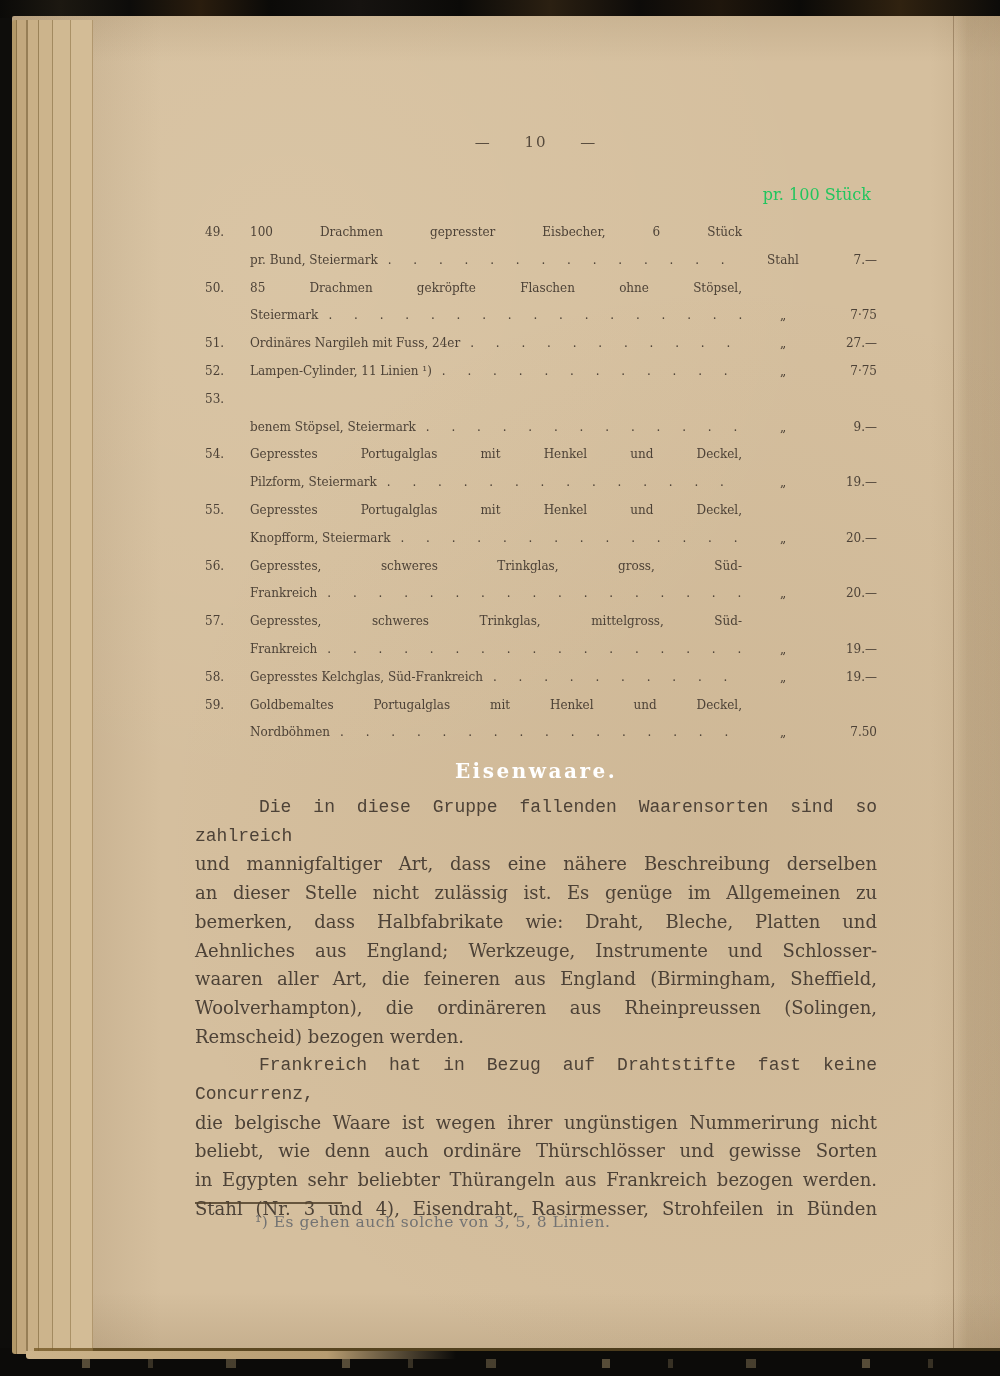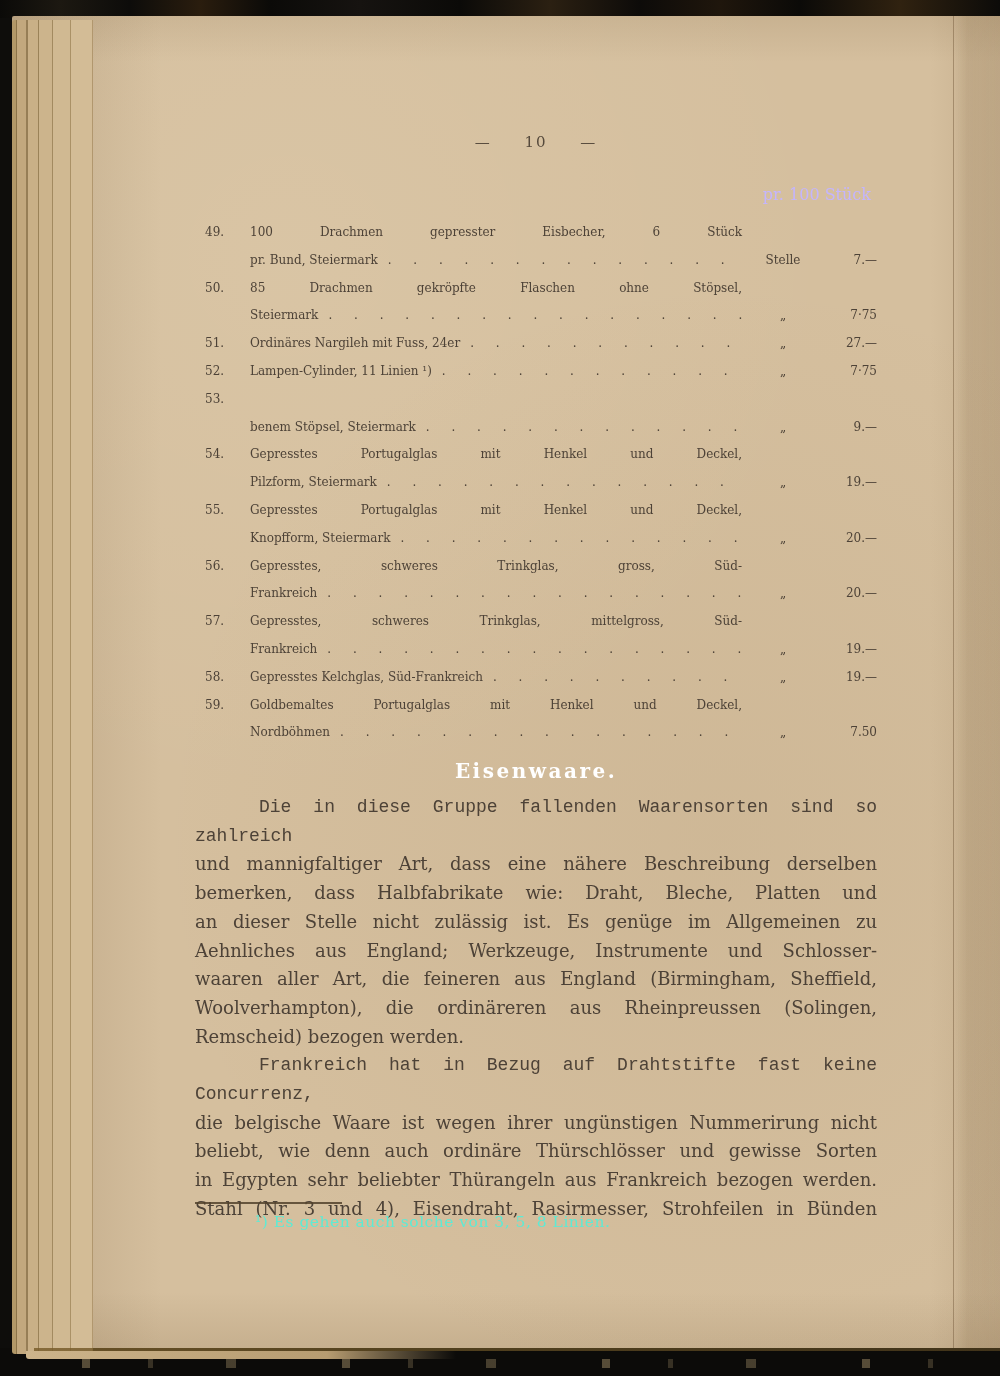--- a/index.html
+++ b/index.html
@@ -63,39 +63,39 @@
     position:absolute;right:0;top:16px;bottom:28px;width:46px;
     border-left:1px solid rgba(100,75,45,.35);
     background:linear-gradient(90deg, rgba(115,88,52,0), rgba(115,88,52,.14) 30%, rgba(115,88,52,.10));
   }
   
   .textlayer{position:absolute;left:195px;top:0;width:682px;height:1376px;color:#4d4237;}
   .pagenum{
     position:absolute;top:133px;left:0;width:682px;text-align:center;
     font-size:15px;letter-spacing:2px;word-spacing:26px;color:#564a3c;
   }
-  .price-header{position:absolute;top:185px;right:6px;font-size:16px;color:#c4b5fd;}
+  .price-header{position:absolute;top:185px;right:6px;font-size:16px;color:#22c55e;}
   .price-list{position:absolute;top:219px;left:0;width:682px;font-size:12px;}
   .pl-line{display:flex;align-items:baseline;line-height:27.8px;height:27.8px;}
   .pl-num{flex:none;width:55px;padding-left:10px;box-sizing:border-box;}
   .pl-desc{flex:none;white-space:nowrap;text-align:right;}
   .pl-desc.just{width:492px;white-space:normal;text-align:justify;text-align-last:justify;}
   .pl-leader{flex:1;overflow:hidden;white-space:nowrap;letter-spacing:9px;padding:0 4px 0 10px;}
   .pl-curr{flex:none;width:76px;text-align:center;}
   .pl-price{flex:none;width:56px;text-align:right;}
   .heading{
     position:absolute;top:759px;left:0;width:682px;text-align:center;
     font-weight:700;font-size:20px;letter-spacing:2.5px;color:#ffffff;
   }
   .paras{position:absolute;top:793px;left:0;width:682px;font-size:18px;}
   .para-line{line-height:28.7px;text-align:justify;text-align-last:justify;}
   .para-line.nolast{text-align-last:left;}
   .para-line.indent{text-indent:64px;font-family:Liberation Mono, monospace;}
   .fn-rule{position:absolute;top:1202px;left:0;width:147px;border-top:2px solid rgba(82,66,44,.85);}
-  .footnote{position:absolute;top:1213px;left:60px;font-size:15.5px;letter-spacing:.5px;color:#5eead4;}
+  .footnote{position:absolute;top:1213px;left:60px;font-size:15.5px;letter-spacing:.5px;color:#737373;}
 </style>
 </head>
 <body>
 
 <div class="cover-top"></div>
 <div class="cover-bottom"></div>
 <div class="bottom-speckles"></div>
 
 <div class="page"></div>
 <div class="edge-stack"></div>
@@ -108,21 +108,21 @@
   <div class="price-header">pr. 100 Stück</div>
   <div class="price-list">
       <div class="pl-line">
         <span class="pl-num">49.</span>
         <span class="pl-desc just">100 Drachmen gepresster Eisbecher, 6 Stück</span>
       </div>
       <div class="pl-line">
         <span class="pl-num"></span>
         <span class="pl-desc">pr. Bund, Steiermark</span>
         <span class="pl-leader">. . . . . . . . . . . . . . . . . . . . . . . . . . . . . .</span>
-        <span class="pl-curr">Stelle</span>
+        <span class="pl-curr">Stahl</span>
         <span class="pl-price">7.—</span>
       </div>
       <div class="pl-line">
         <span class="pl-num">50.</span>
         <span class="pl-desc just">85 Drachmen gekröpfte Flaschen ohne Stöpsel,</span>
       </div>
       <div class="pl-line">
         <span class="pl-num"></span>
         <span class="pl-desc">Steiermark</span>
         <span class="pl-leader">. . . . . . . . . . . . . . . . . . . . . . . . . . . . . .</span>
@@ -214,22 +214,22 @@
         <span class="pl-leader">. . . . . . . . . . . . . . . . . . . . . . . . . . . . . .</span>
         <span class="pl-curr">„</span>
         <span class="pl-price">7.50</span>
       </div>
     </div>
   <div class="heading">Eisenwaare.</div>
   <div class="paras">
       <div class="para">
         <div class="para-line indent">Die in diese Gruppe fallenden Waarensorten sind so zahlreich</div>
         <div class="para-line">und mannigfaltiger Art, dass eine nähere Beschreibung derselben</div>
+        <div class="para-line">an dieser Stelle nicht zulässig ist. Es genüge im Allgemeinen zu</div>
         <div class="para-line">bemerken, dass Halbfabrikate wie: Draht, Bleche, Platten und</div>
-        <div class="para-line">an dieser Stelle nicht zulässig ist. Es genüge im Allgemeinen zu</div>
         <div class="para-line">Aehnliches aus England; Werkzeuge, Instrumente und Schlosser-</div>
         <div class="para-line">waaren aller Art, die feineren aus England (Birmingham, Sheffield,</div>
         <div class="para-line">Woolverhampton), die ordinäreren aus Rheinpreussen (Solingen,</div>
         <div class="para-line nolast">Remscheid) bezogen werden.</div>
       </div>
       <div class="para">
         <div class="para-line indent">Frankreich hat in Bezug auf Drahtstifte fast keine Concurrenz,</div>
         <div class="para-line">die belgische Waare ist wegen ihrer ungünstigen Nummerirung nicht</div>
         <div class="para-line">beliebt, wie denn auch ordinäre Thürschlösser und gewisse Sorten</div>
         <div class="para-line">in Egypten sehr beliebter Thürangeln aus Frankreich bezogen werden.</div>

